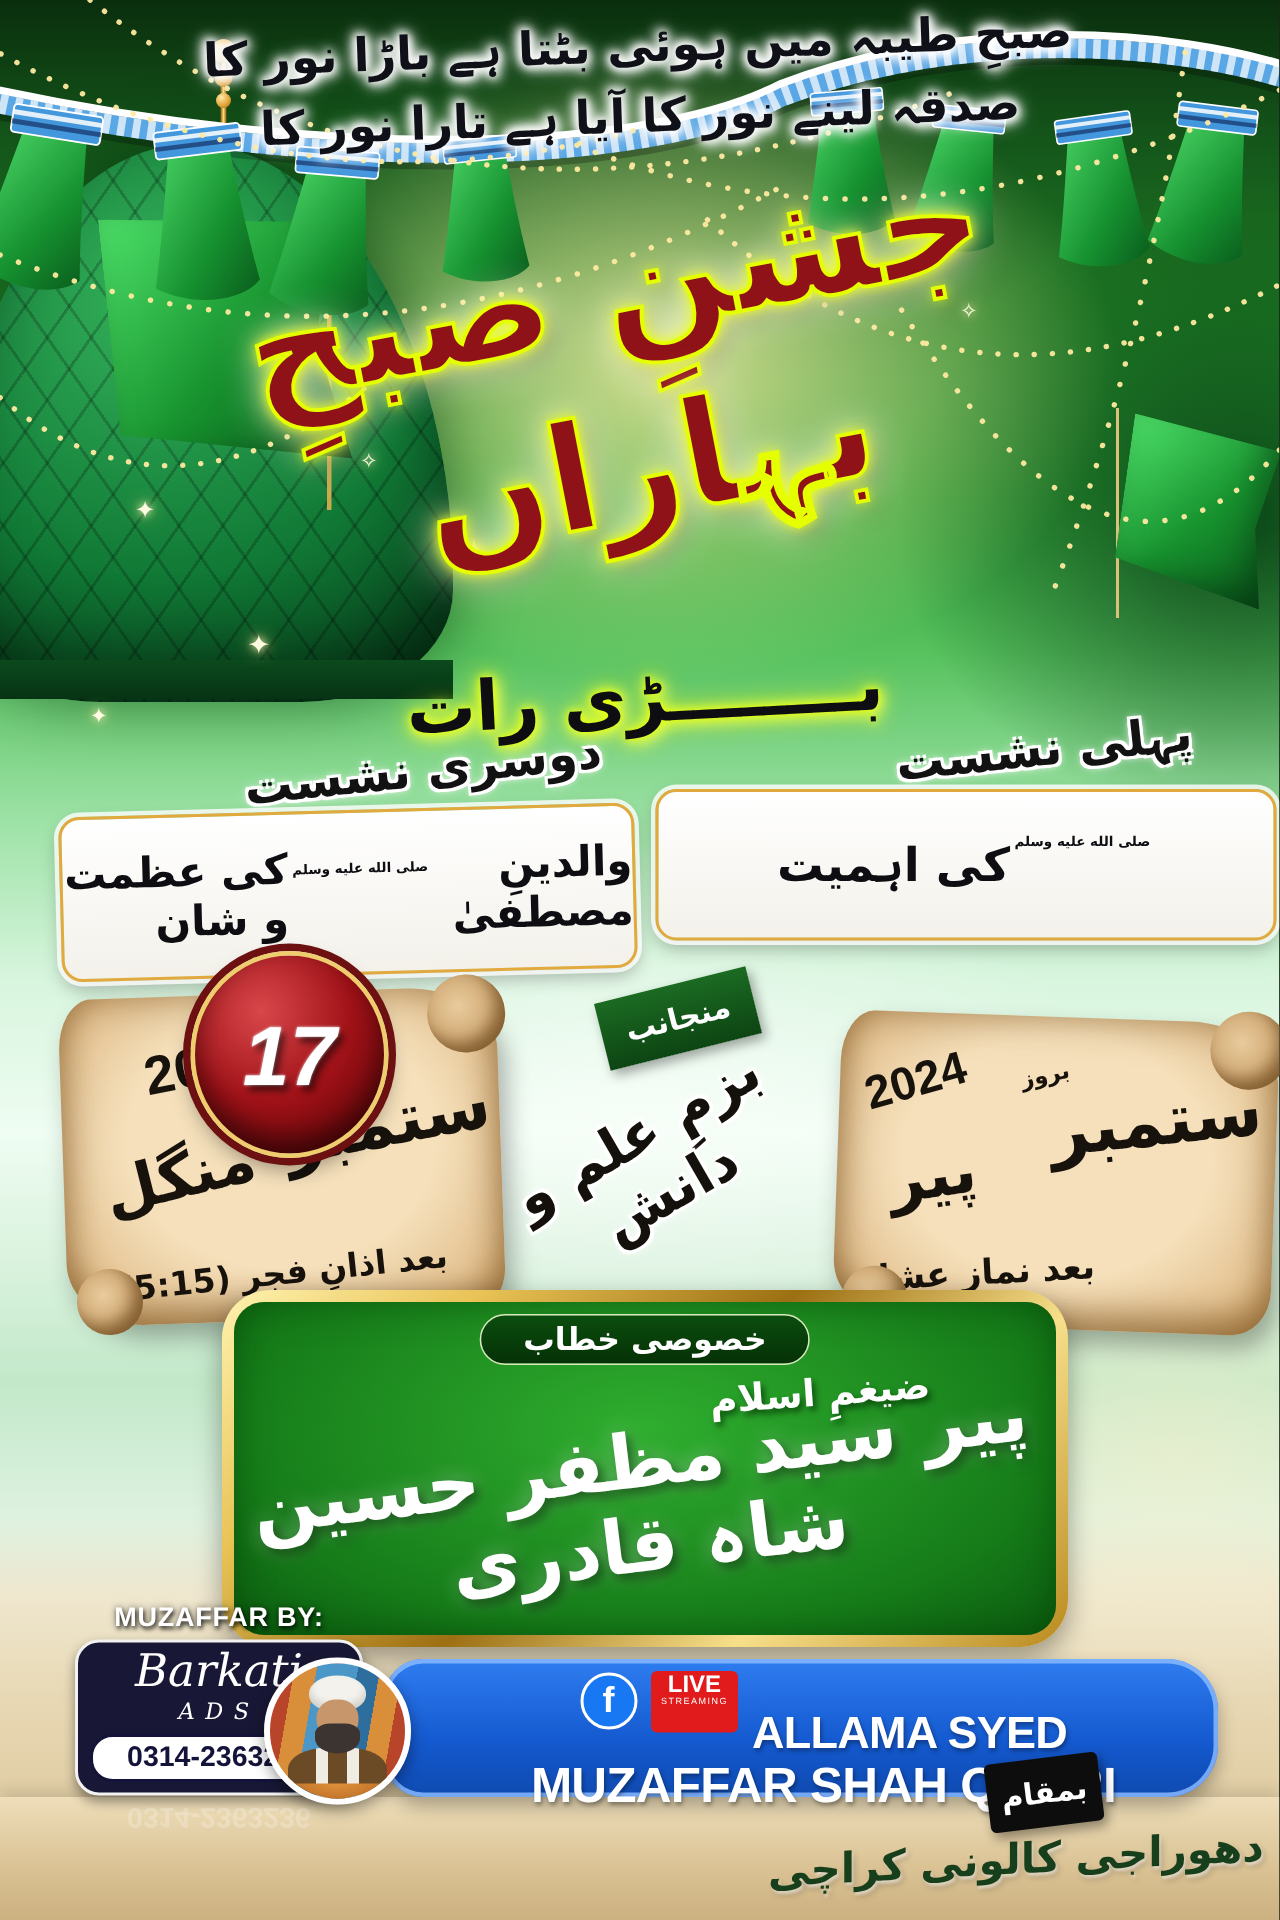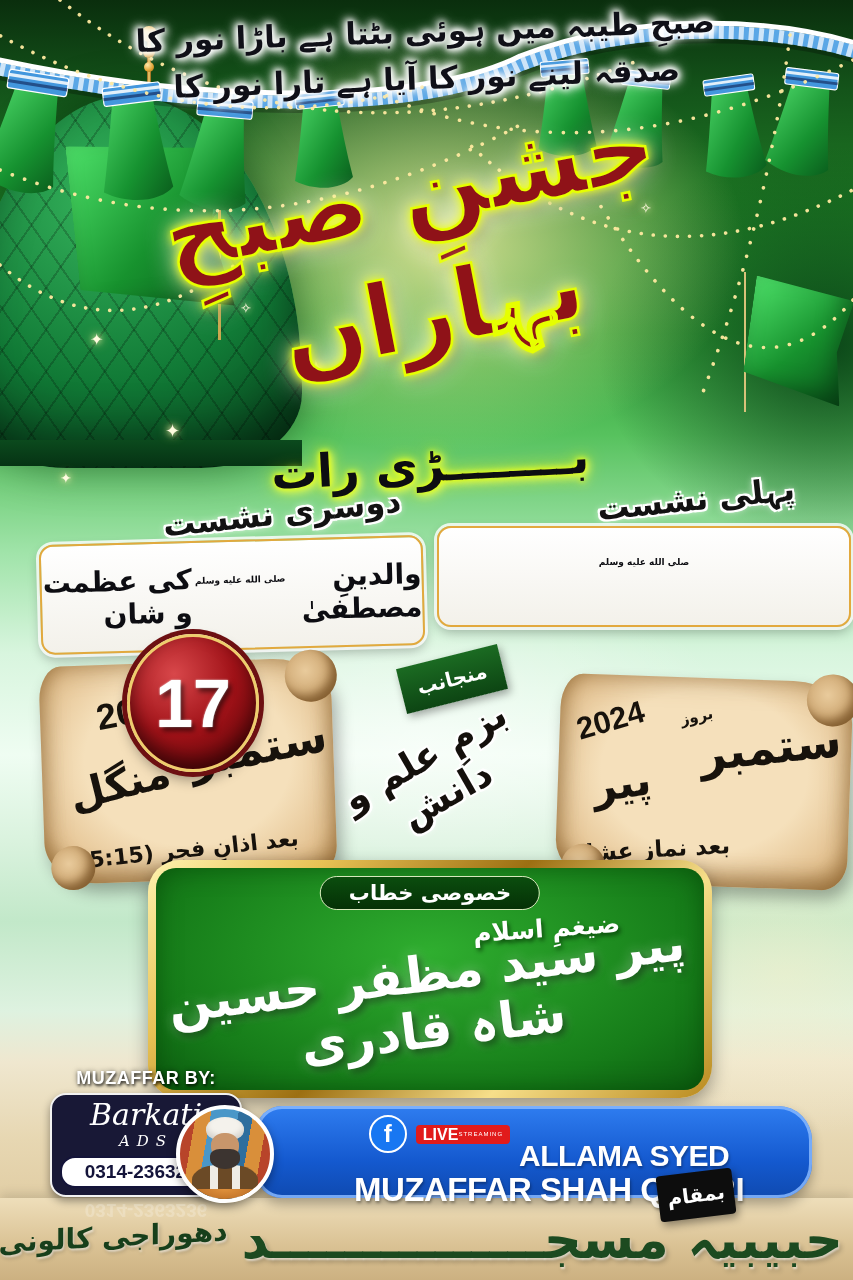--- a/index.html
+++ b/index.html
@@ -80,21 +80,21 @@
   .salawat{font-size:9px;transform:translateY(-15px);margin:0 3px;white-space:nowrap;}
 
   
   .date-circle{z-index:6;border-radius:50%;color:#fff;display:flex;align-items:center;justify-content:center;
     font-family:"Liberation Sans",sans-serif;font-weight:bold;
     background:radial-gradient(circle at 35% 28%,#d8474a,#a01218 48%,#650609 88%);
     border:3px solid #eecd6e;
     box-shadow:0 0 0 5px #6d1012,0 7px 14px rgba(0,0,0,.4),inset 0 -10px 18px rgba(0,0,0,.5);
     text-shadow:3px 4px 5px rgba(0,0,0,.55),0 0 2px #fff;}
   .circle-16{left:584px;top:636px;width:132px;height:136px;font-size:70px;}
-  .circle-17{left:127px;top:634px;width:126px;height:132px;font-size:68px;}
+  .circle-17{left:127px;top:634px;width:126px;height:132px;font-size:56px;font-style:italic;}
 
   
   .scroll{z-index:4;background:radial-gradient(ellipse at 50% 45%,#f5e0bb 50%,#e5c494 78%,#c69c63);
     border-radius:22px 60px 26px 52px / 34px 42px 30px 42px;
     box-shadow:inset 0 0 26px rgba(120,80,30,.55),inset 0 -12px 20px rgba(120,80,30,.4),5px 9px 16px rgba(0,0,0,.3);}
   .scroll::before{content:"";position:absolute;right:-6px;top:-8px;width:52px;height:52px;border-radius:50%;
     background:radial-gradient(circle at 40% 40%,#e9cb9c,#b98c53);box-shadow:inset -6px -6px 10px rgba(90,55,15,.6);}
   .scroll::after{content:"";position:absolute;left:6px;bottom:-6px;width:44px;height:44px;border-radius:50%;
     background:radial-gradient(circle at 40% 40%,#e9cb9c,#b98c53);box-shadow:inset -6px -6px 10px rgba(90,55,15,.6);}
   .scroll-right{left:558px;top:678px;width:292px;height:208px;transform:rotate(2deg);}
@@ -166,21 +166,21 @@
 
   
   .fbstrip{left:256px;top:1106px;width:556px;height:92px;z-index:6;border-radius:26px 34px 34px 26px;
     background:linear-gradient(180deg,#2f7df0,#1459cf 60%,#0f4ab0);
     box-shadow:inset 0 0 0 3px rgba(135,185,255,.85),0 6px 12px rgba(0,0,0,.3);
     display:flex;flex-direction:column;align-items:center;justify-content:center;padding-left:30px;box-sizing:border-box;}
   .fb-row{display:flex;align-items:center;gap:9px;}
   .fb-circle{width:34px;height:34px;border-radius:50%;background:#1877f2;border:2.5px solid #fff;
     display:flex;align-items:center;justify-content:center;color:#fff;
     font-family:"Liberation Sans",sans-serif;font-weight:bold;font-size:24px;line-height:1;}
-  .live-badge{background:#e11b1b;border-radius:4px;padding:2px 7px 1px;display:flex;flex-direction:row;
+  .live-badge{background:#e11b1b;border-radius:4px;padding:2px 7px 16px;display:flex;flex-direction:column;
     align-items:center;color:#fff;font-family:"Liberation Sans",sans-serif;}
   .live-word{font-size:16px;font-weight:bold;line-height:1;}
   .live-sub{font-size:6px;letter-spacing:1px;line-height:1.2;}
   .fb-name{font-family:"Liberation Sans",sans-serif;font-weight:bold;color:#fff;
     text-shadow:1px 2px 3px rgba(0,0,0,.35);letter-spacing:-.5px;line-height:1.05;margin-top:44px;}
   .fb-line1{font-size:30px;} .fb-line2{font-size:33px;margin-top:1px;}
   .fb-tail{left:302px;top:1194px;z-index:5;width:0;height:0;
     border-left:12px solid transparent;border-right:14px solid transparent;border-top:20px solid #1357cc;
     transform:rotate(-8deg);}
 
@@ -270,20 +270,21 @@
     <div>صبحِ طیبہ میں ہوئی بٹتا ہے باڑا نور کا</div>
     <div>صدقہ لینے نور کا آیا ہے تارا نور کا</div>
   </div>
 
   <div class="layer title-main">جشنِ صبحِ بہاراں</div>
   <div class="layer title-sub">بــــــــڑی رات</div>
 
   <div class="layer session-label label-first">پہلی نشست</div>
   <div class="layer panel panel-first">
     <span class="salawat">صلى الله عليه وسلم</span>
+    <span>کی اہمیت</span>
   </div>
 
   <div class="layer session-label label-second">دوسری نشست</div>
   <div class="layer panel panel-second">
     <span>والدینِ مصطفیٰ</span>
     <span class="salawat">صلى الله عليه وسلم</span>
     <span>کی عظمت و شان</span>
   </div>
 
   <div class="layer scroll scroll-right">
@@ -339,18 +340,17 @@
         <span class="live-word">LIVE</span>
         <span class="live-sub">STREAMING</span>
       </div>
       <span class="fb-name fb-line1">ALLAMA SYED</span>
     </div>
     <span class="fb-name fb-line2">MUZAFFAR SHAH QADRI</span>
   </div>
   <div class="layer fb-tail"></div>
 
   <div class="layer venue">
-    <span class="venue-masjid">حبیبیہ مسجـــــــــــــــد</span>
     <span class="venue-area">دھوراجی کالونی کراچی</span>
   </div>
   <div class="layer venue-badge">بمقام</div>
 
 </div>
 
 </body></html>

